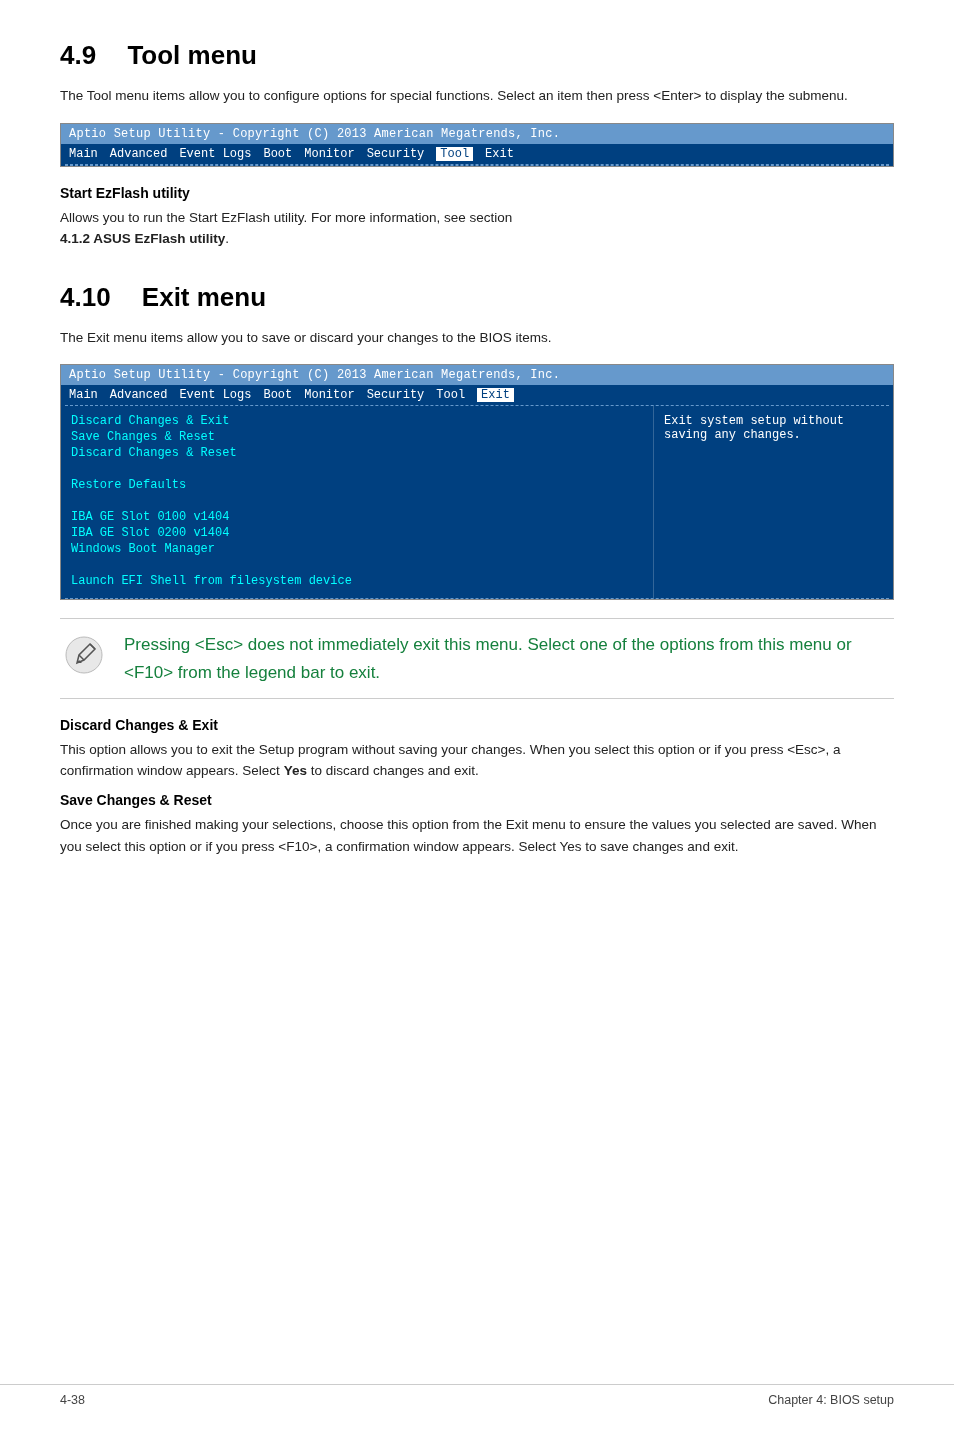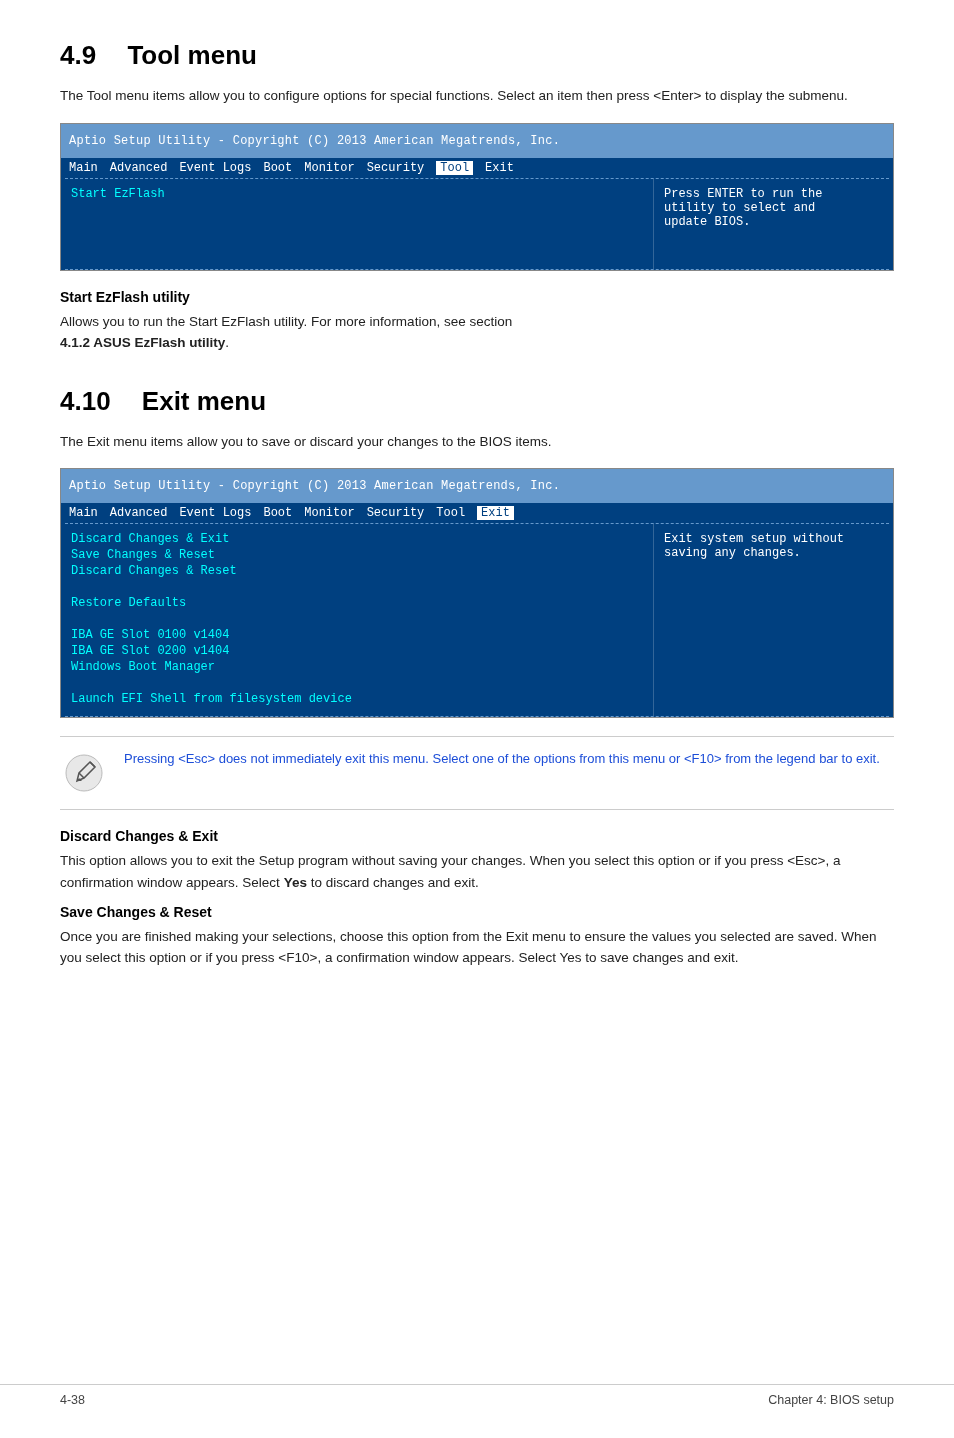--- a/index.html
+++ b/index.html
@@ -37,21 +37,21 @@
       font-family: 'Courier New', Courier, monospace;
       font-size: 12px;
       border: 1px solid #888;
       margin-bottom: 18px;
       padding: 0;
       overflow: hidden;
     }
     .bios-titlebar {
       background: #6699cc;
       color: #fff;
-      padding: 10px 8px;
+      padding: 3px 8px;
       font-family: 'Courier New', Courier, monospace;
       font-size: 12px;
       letter-spacing: 0.02em;
     }
     .bios-menubar {
       background: #004080;
       color: #fff;
       padding: 3px 8px;
       font-family: 'Courier New', Courier, monospace;
       font-size: 12px;
@@ -125,23 +125,23 @@
     }
     .note-icon {
       width: 48px;
       height: 48px;
       flex-shrink: 0;
       display: flex;
       align-items: center;
       justify-content: center;
     }
     .note-text {
-      font-size: 13px;
+      font-size: 17px;
       line-height: 1.6;
-      color: #1d4ed8;
+      color: #15803d;
     }
 
     
     .footer {
       position: fixed;
       bottom: 24px;
       left: 0;
       width: 954px;
       display: flex;
       justify-content: space-between;
@@ -168,28 +168,20 @@
       <span class="menu-item">Main</span>
       <span class="menu-item">Advanced</span>
       <span class="menu-item">Event Logs</span>
       <span class="menu-item">Boot</span>
       <span class="menu-item">Monitor</span>
       <span class="menu-item">Security</span>
       <span class="menu-item active">Tool</span>
       <span class="menu-item">Exit</span>
     </div>
     <div class="bios-divider"></div>
-    <div class="bios-body">
-      <div class="bios-left">
-        <div class="bios-left-item cyan">Start EzFlash</div>
-      </div>
-      <div class="bios-right">
-        Press ENTER to run the<br>utility to select and<br>update BIOS.
-      </div>
-    </div>
     <div class="bios-divider"></div>
   </div>
 
   <h3 class="sub-title">Start EzFlash utility</h3>
   <p class="sub-body">
     <span>Allows you to run the Start EzFlash utility. For more information, see section</span><br>
     <strong>4.1.2 ASUS EzFlash utility</strong><span>.</span>
   </p>
 </div>
 

